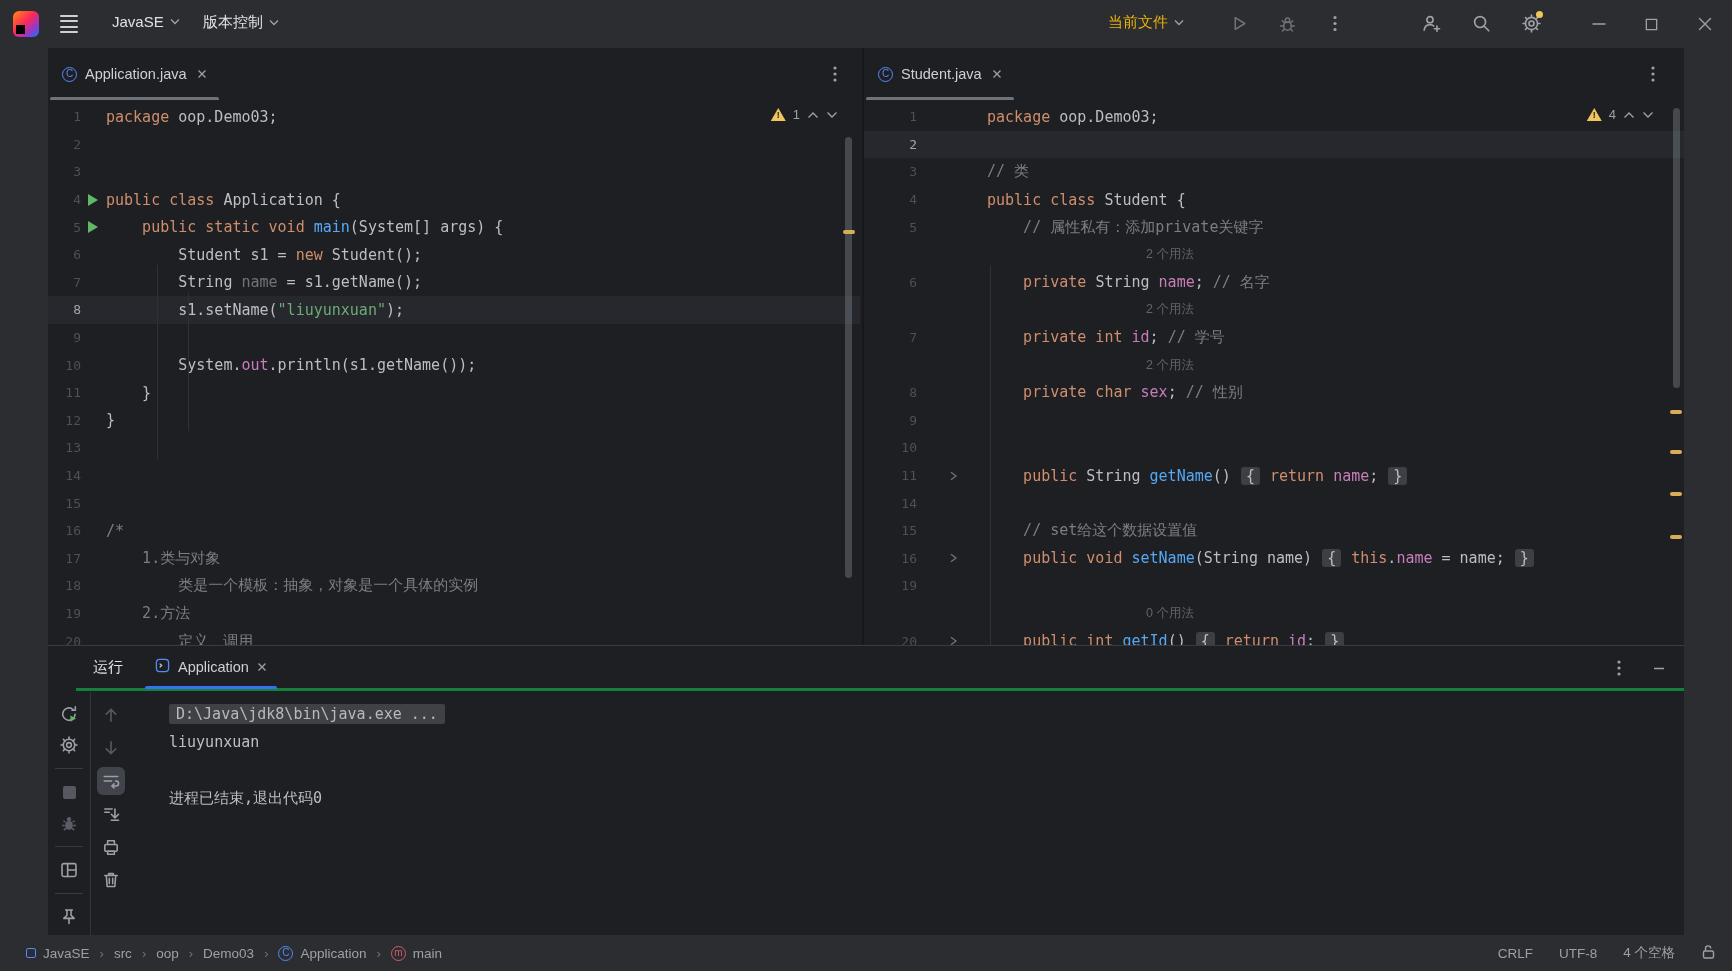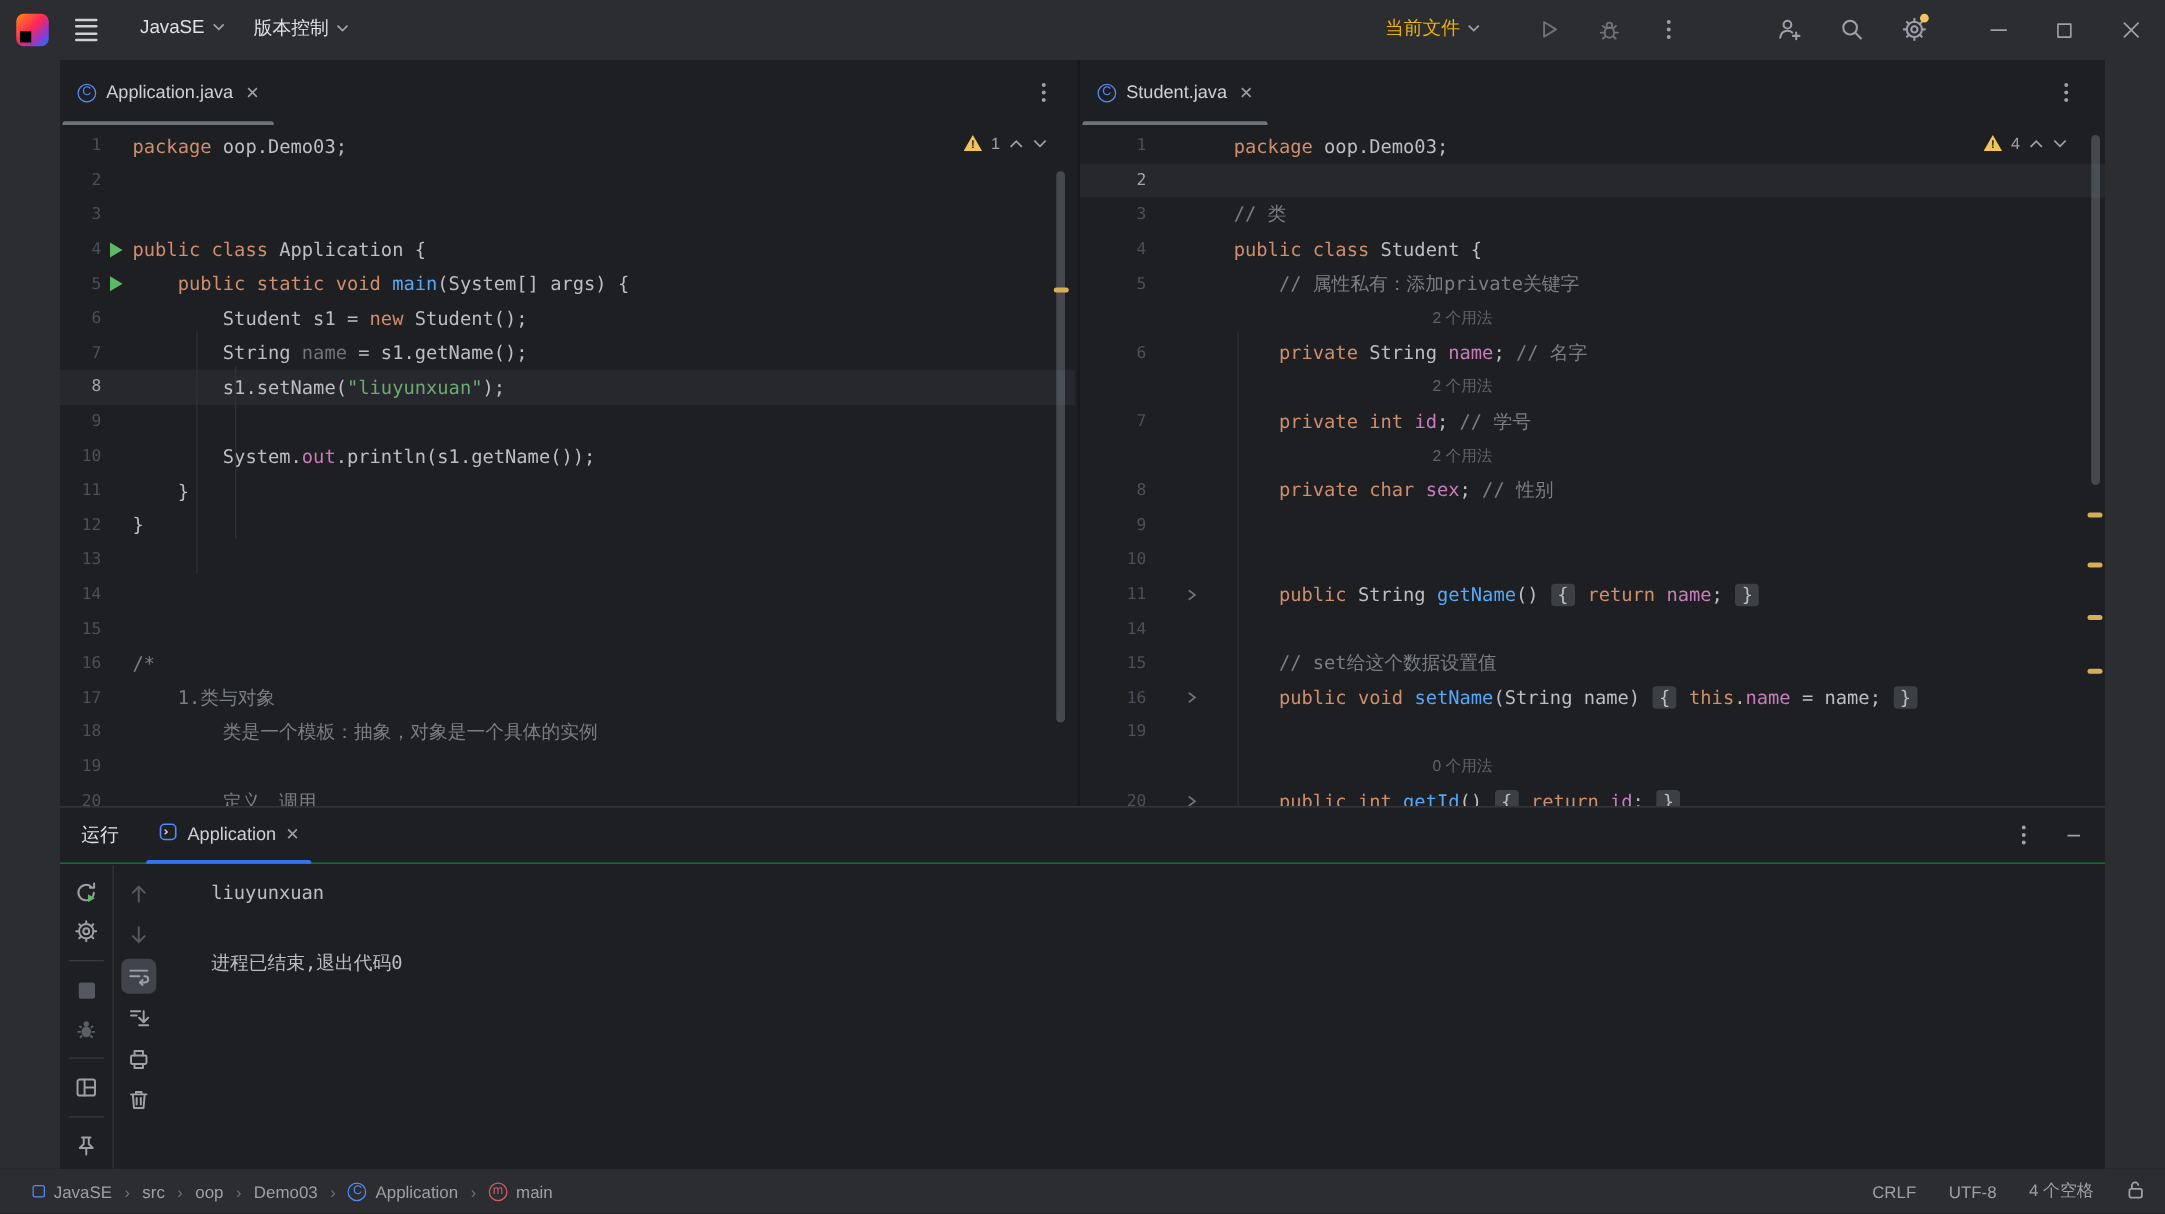--- a/index.html
+++ b/index.html
@@ -72,21 +72,21 @@
   .warn-tri::after{ content:"!"; position:absolute; left:0; right:0; top:2px; text-align:center;
                     font-size:9px; font-weight:bold; color:#1e1f22;}
   .warn-count{ color:#9da0a8; font-size:13px; }
   .guide{ position:absolute; width:1px; background:#2e3136; }
   .vthumb{ position:absolute; width:7px; border-radius:4px; background:rgba(125,130,140,.42); }
   .ymark{ position:absolute; height:4px; border-radius:2px; background:#d6ae58; }
 
   
   #run-panel{ position:absolute; left:48px; top:645px; width:1636px; height:290px; background:#1e1f22;
               border-top:1px solid #393b40; }
-  #run-tabbar{ position:relative; height:45px; border-bottom:1px solid #15803d; display:flex; align-items:center;}
+  #run-tabbar{ position:relative; height:45px; border-bottom:3px solid #15803d; display:flex; align-items:center;margin-left:28px;}
   #run-title{ margin-left:17px; font-size:15px; color:#dfe1e5; }
   #run-tab{ position:relative; height:100%; display:flex; align-items:center; gap:8px; margin-left:22px; padding:0 10px; cursor:pointer;}
   #run-tab::after{ content:""; position:absolute; left:0; right:0; bottom:-1px; height:3px; background:#3574f0; border-radius:2px 2px 0 0;}
   #run-tab .label{ font-size:14.5px; color:#ced0d6; }
   #run-right-icons{ position:absolute; right:14px; top:11px; display:flex; gap:18px;}
   #run-right-icons .tbi{ width:22px; height:22px; display:flex; align-items:center; justify-content:center; cursor:pointer;}
 
   .run-toolbar{ position:absolute; top:46px; bottom:0; display:flex; flex-direction:column; align-items:center; padding-top:9px;}
   #toolbar-a{ left:0; width:43px; border-right:1px solid #313438;}
   #toolbar-b{ left:44px; width:37px; }
@@ -250,21 +250,21 @@
           <div class="row" data-name="code-line"><span class="num" data-name="line-number">9</span><span class="slot" data-name="gutter-slot"></span><span class="codeline" data-name="code-text"></span></div>
           <div class="row" data-name="code-line"><span class="num" data-name="line-number">10</span><span class="slot" data-name="gutter-slot"></span><span class="codeline" data-name="code-text"><span class="tok-def">        System.</span><span class="tok-outf">out</span><span class="tok-def">.println(s1.getName());</span></span></div>
           <div class="row" data-name="code-line"><span class="num" data-name="line-number">11</span><span class="slot" data-name="gutter-slot"></span><span class="codeline" data-name="code-text"><span class="tok-def">    }</span></span></div>
           <div class="row" data-name="code-line"><span class="num" data-name="line-number">12</span><span class="slot" data-name="gutter-slot"></span><span class="codeline" data-name="code-text"><span class="tok-def">}</span></span></div>
           <div class="row" data-name="code-line"><span class="num" data-name="line-number">13</span><span class="slot" data-name="gutter-slot"></span><span class="codeline" data-name="code-text"></span></div>
           <div class="row" data-name="code-line"><span class="num" data-name="line-number">14</span><span class="slot" data-name="gutter-slot"></span><span class="codeline" data-name="code-text"></span></div>
           <div class="row" data-name="code-line"><span class="num" data-name="line-number">15</span><span class="slot" data-name="gutter-slot"></span><span class="codeline" data-name="code-text"></span></div>
           <div class="row" data-name="code-line"><span class="num" data-name="line-number">16</span><span class="slot" data-name="gutter-slot"></span><span class="codeline" data-name="code-text"><span class="tok-com">/*</span></span></div>
           <div class="row" data-name="code-line"><span class="num" data-name="line-number">17</span><span class="slot" data-name="gutter-slot"></span><span class="codeline" data-name="code-text"><span class="tok-com">    1.类与对象</span></span></div>
           <div class="row" data-name="code-line"><span class="num" data-name="line-number">18</span><span class="slot" data-name="gutter-slot"></span><span class="codeline" data-name="code-text"><span class="tok-com">        类是一个模板：抽象，对象是一个具体的实例</span></span></div>
-          <div class="row" data-name="code-line"><span class="num" data-name="line-number">19</span><span class="slot" data-name="gutter-slot"></span></div>
+          <div class="row" data-name="code-line"><span class="num" data-name="line-number">19</span><span class="slot" data-name="gutter-slot"></span><span class="codeline" data-name="code-text"><span class="tok-com">    2.方法</span></span></div>
           <div class="row" data-name="code-line"><span class="num" data-name="line-number">20</span><span class="slot" data-name="gutter-slot"></span><span class="codeline" data-name="code-text"><span class="tok-com">        定义、调用</span></span></div>
         </div>
     </div>
     <div class="warn-widget" style="right:22px; top:59px;" data-name="inspections-widget">
       <span class="warn-tri" data-name="warning-icon"></span>
       <span class="warn-count" data-name="warning-count">1</span>
       <svg width="12" height="8" viewBox="0 0 12 8" data-name="chevron-up-icon">
           <path d="M1.5 6.5L6 2l4.5 4.5" fill="none" stroke="#9da0a8" stroke-width="1.4"></path>
         </svg>
       <svg width="12" height="8" viewBox="0 0 12 8" data-name="chevron-down-icon">
@@ -442,20 +442,21 @@
             <path fill="none" stroke="#9da0a8" stroke-width="1.4" stroke-linecap="round" stroke-linejoin="round" d="M5 5.7V2.5h6v3.2M5 11.7h6v2.8H5z"></path>
           </svg>
         </div>
         <div data-name="clear-icon" class="tbtn">
           <svg width="18" height="18" viewBox="0 0 16 16">
             <path fill="none" stroke="#9da0a8" stroke-width="1.4" stroke-linecap="round" stroke-linejoin="round" d="M2.5 4h11M6 4V2.3h4V4M3.8 4l.8 9.7h6.8L12.2 4M6.5 6.5v4.7M9.5 6.5v4.7"></path>
           </svg>
         </div>
       </div>
     <div id="console" data-name="console-output">
+        <div class="con-row" data-name="console-line"><span class="cmdbox" data-name="console-command">D:\Java\jdk8\bin\java.exe ...</span></div>
         <div class="con-row" data-name="console-line">liuyunxuan</div>
         <div class="con-row" data-name="console-line"></div>
         <div class="con-row" data-name="console-line">进程已结束,退出代码0</div>
       </div>
   </div>
 
   <div id="statusbar" data-name="status-bar">
     <div id="breadcrumbs" data-name="breadcrumb">
         <span class="bc-item" data-name="breadcrumb-item-javase">
           <span class="bc-module" data-name="module-icon"></span>

